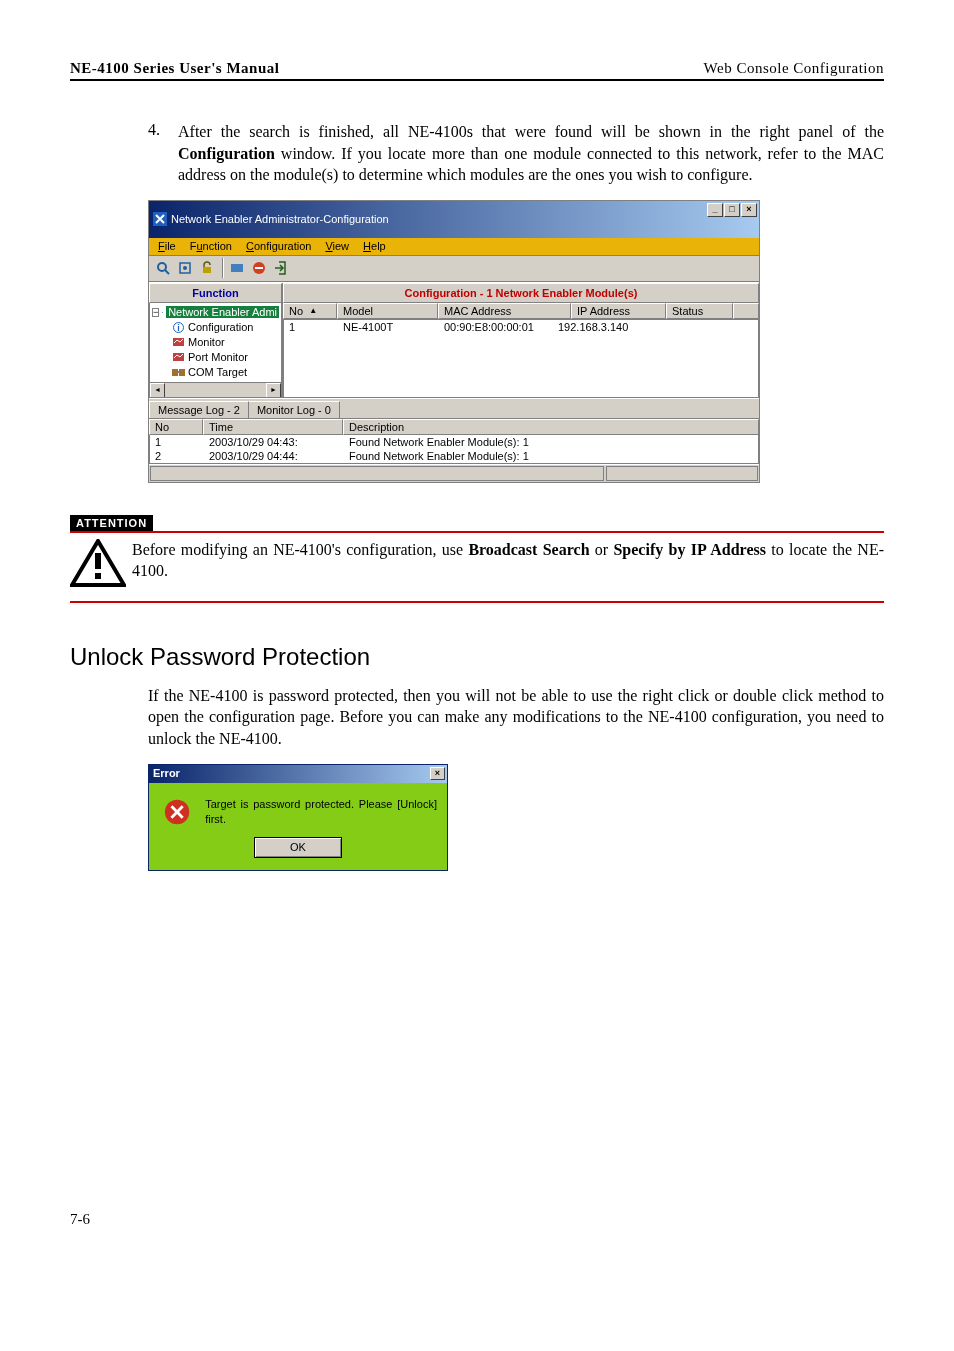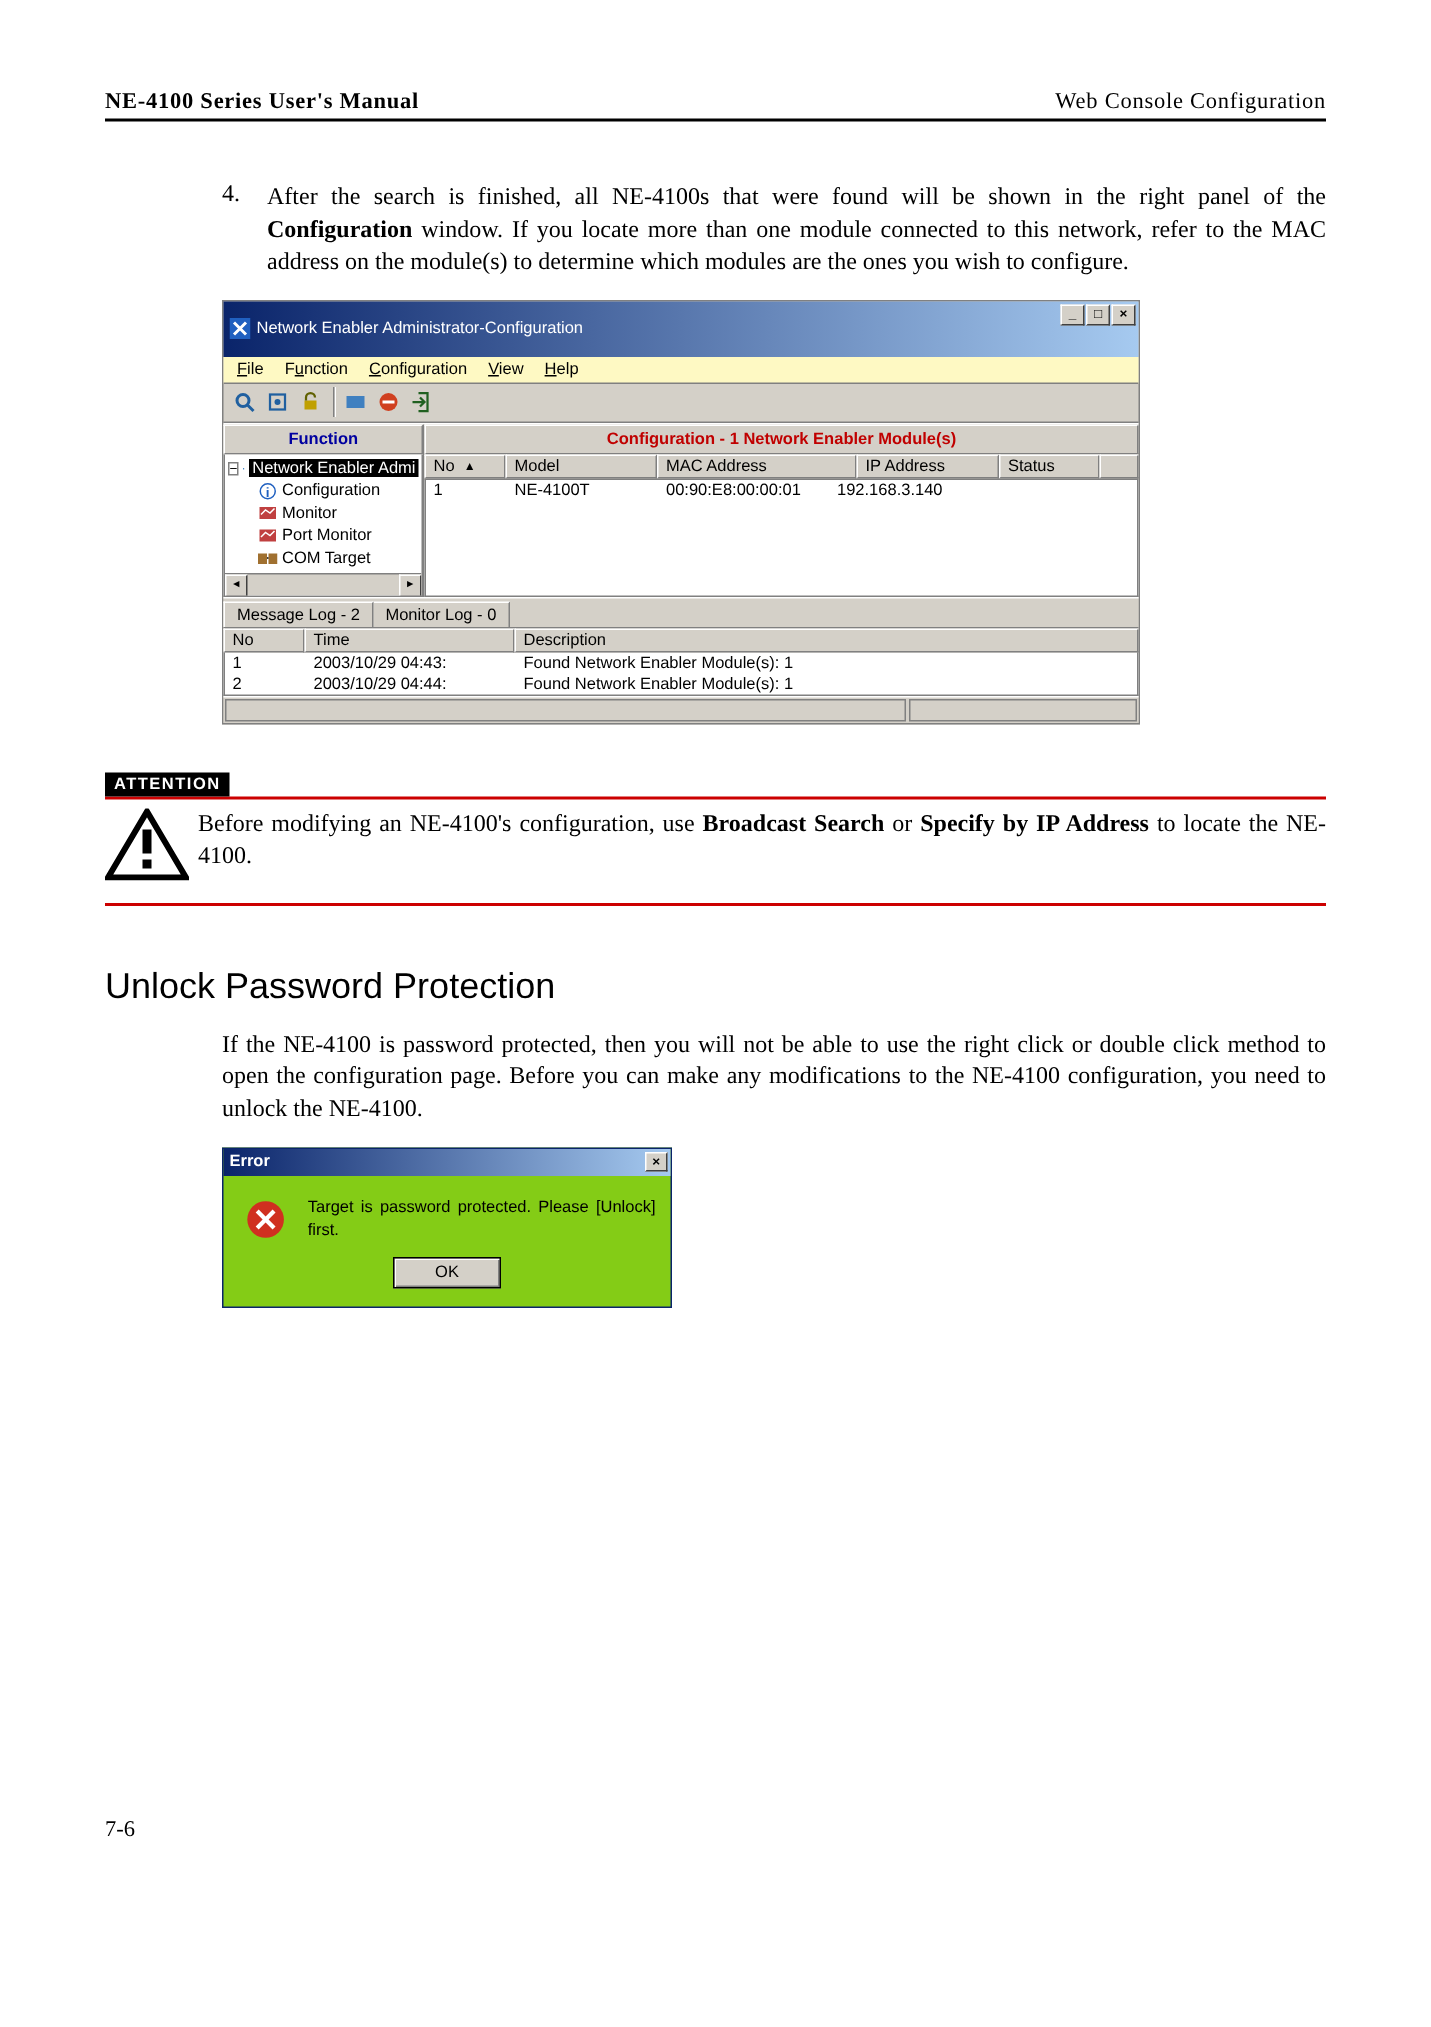--- a/index.html
+++ b/index.html
@@ -11,34 +11,34 @@
     .step-row { display: flex; margin-bottom: 10px; }
     .step-num { width: 30px; flex-shrink: 0; }
     .step-text { flex: 1; text-align: justify; line-height: 1.35; }
     .fig1 { margin-top: 14px; margin-bottom: 20px; }
     .fig2 { margin-top: 14px; margin-bottom: 20px; }
     .win { border: 1px solid #808080; background: #d4d0c8; font-family: Tahoma, Arial, sans-serif; font-size: 11px; color: #000; }
     .titlebar { background: linear-gradient(to right, #0a246a, #a6caf0); color: #fff; height: 37px; display: flex; align-items: center; padding-left: 4px; position: relative; }
     .titlebar .t-icon { width: 14px; height: 14px; margin-right: 4px; }
     .titlebar-buttons { position: absolute; right: 2px; top: 2px; display: flex; gap: 1px; }
     .tb-btn { width: 16px; height: 14px; background: #d4d0c8; border: 1px solid #fff; border-right-color: #404040; border-bottom-color: #404040; font-size: 9px; text-align: center; line-height: 11px; color: #000; font-weight: bold; }
-    .menubar { height: 18px; display: flex; align-items: center; padding-left: 2px; gap: 0; background: #fef9c3; border-bottom: 1px solid #808080; }
+    .menubar { height: 18px; display: flex; align-items: center; padding-left: 2px; gap: 0; background: #eab308; border-bottom: 1px solid #808080; }
     .menu-item { padding: 0 7px; font-size: 11px; }
     .menu-item span.u { text-decoration: underline; }
     .toolbar { height: 26px; display: flex; align-items: center; padding-left: 4px; gap: 0; border-bottom: 1px solid #808080; }
     .tool-btn { width: 20px; height: 20px; margin-right: 2px; display: flex; align-items: center; justify-content: center; }
     .tool-sep { width: 2px; height: 20px; border-left: 1px solid #808080; border-right: 1px solid #fff; margin: 0 3px; }
     .main-area { display: flex; border-top: 1px solid #fff; }
     .left-pane { width: 134px; border-right: 1px solid #808080; display: flex; flex-direction: column; }
     .func-header { background: #d4d0c8; border: 1px solid #808080; border-left-color: #fff; border-top-color: #fff; text-align: center; padding: 3px 0; color: #0000a0; font-weight: bold; font-size: 11px; }
     .tree-area { background: #fff; flex: 1; height: 224px; overflow: hidden; border: 1px solid #808080; border-top: none; padding: 2px; position: relative; }
     .tree-node { display: flex; align-items: center; height: 15px; white-space: nowrap; font-size: 11px; }
     .tree-indent { display: inline-block; }
     .tree-ico { width: 13px; height: 13px; margin-right: 3px; display: inline-block; }
-    .tree-sel { background: #000000; color: #fff; padding: 0 2px; }
+    .tree-sel { background: #15803d; color: #fff; padding: 0 2px; }
     .tree-scroll { position: absolute; bottom: 0; left: 0; right: 0; height: 15px; background: #d4d0c8; display: flex; justify-content: space-between; border-top: 1px solid #808080; }
     .sc-btn { width: 15px; height: 15px; background: #d4d0c8; border: 1px solid #fff; border-right-color: #404040; border-bottom-color: #404040; font-size: 7px; text-align: center; line-height: 12px; }
     .right-pane { flex: 1; display: flex; flex-direction: column; }
     .rp-header { background: #d4d0c8; border: 1px solid #808080; border-left-color: #fff; border-top-color: #fff; text-align: center; padding: 3px 0; color: #c00000; font-weight: bold; font-size: 11px; }
     .cols-row { display: flex; background: #d4d0c8; height: 17px; border-bottom: 1px solid #808080; }
     .col-h { border: 1px solid #fff; border-right-color: #808080; border-bottom-color: #808080; padding: 1px 5px; font-size: 11px; display: flex; align-items: center; }
     .data-area { background: #fff; flex: 1; height: 207px; border: 1px solid #808080; border-top: none; }
     .data-row { display: flex; height: 15px; align-items: center; font-size: 11px; }
     .data-cell { padding: 0 5px; }
     .tabs-row { display: flex; background: #d4d0c8; padding-top: 2px; border-top: 1px solid #fff; }
@@ -55,21 +55,21 @@
     .attention-icon { width: 62px; flex-shrink: 0; }
     .attention-text { flex: 1; text-align: justify; line-height: 1.35; }
     .section-title { font-family: Arial, Helvetica, sans-serif; font-size: 24px; font-weight: normal; margin-top: 40px; margin-bottom: 14px; }
     .section-body { margin-left: 78px; text-align: justify; line-height: 1.35; }
     .err-dialog { width: 300px; border: 1px solid #0a246a; background: #84cc16; font-family: Tahoma, Arial, sans-serif; font-size: 11px; margin-top: 12px; }
     .err-title { background: linear-gradient(to right, #0a246a, #a6caf0); color: #fff; height: 18px; display: flex; align-items: center; padding-left: 4px; font-weight: bold; position: relative; }
     .err-close { position: absolute; right: 2px; top: 2px; width: 15px; height: 13px; background: #d4d0c8; border: 1px solid #fff; border-right-color: #404040; border-bottom-color: #404040; text-align: center; font-size: 9px; line-height: 10px; font-weight: bold; color: #000; }
     .err-body { display: flex; align-items: center; padding: 14px 10px 10px 14px; }
     .err-icon { width: 30px; height: 30px; margin-right: 14px; }
     .err-btn-row { text-align: center; padding-bottom: 12px; }
-    .err-btn { width: 72px; height: 21px; border: 1px solid #000; background: #d4d0c8; font-size: 11px; box-shadow: inset 1px 1px 0 #fff, inset -1px -1px 0 #808080; }
+    .err-btn { width: 88px; height: 21px; border: 1px solid #000; background: #d4d0c8; font-size: 11px; box-shadow: inset 1px 1px 0 #fff, inset -1px -1px 0 #808080; }
     .page-num { text-align: left; margin-top: 340px; font-size: 15px; }
   </style>
 </head>
 <body>
 
 <div class="header-row">
   <div class="header-left">NE-4100  Series  User's  Manual</div>
   <div class="header-right">Web  Console  Configuration</div>
 </div>
 

